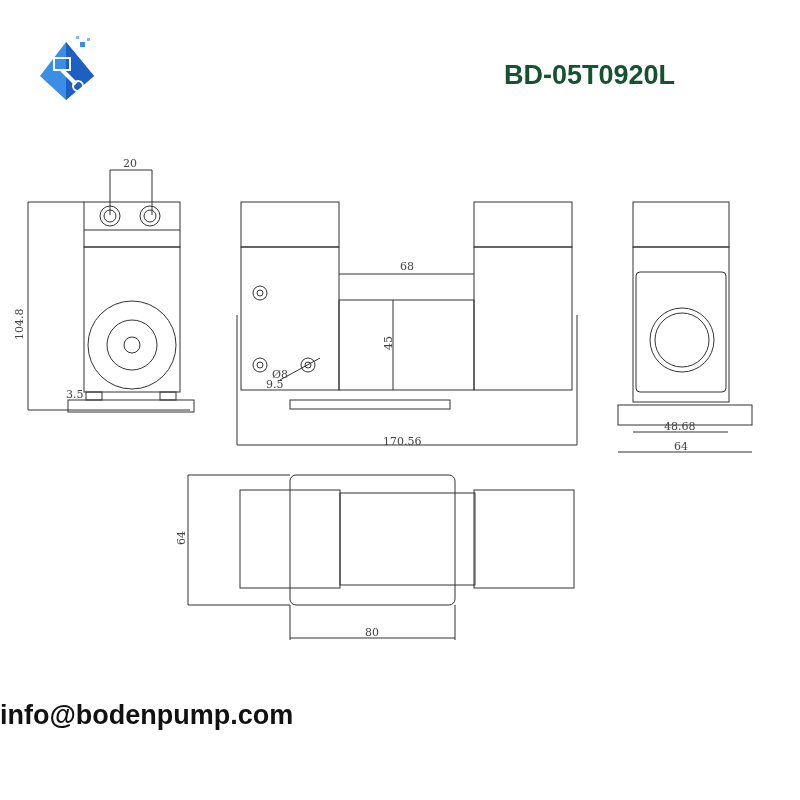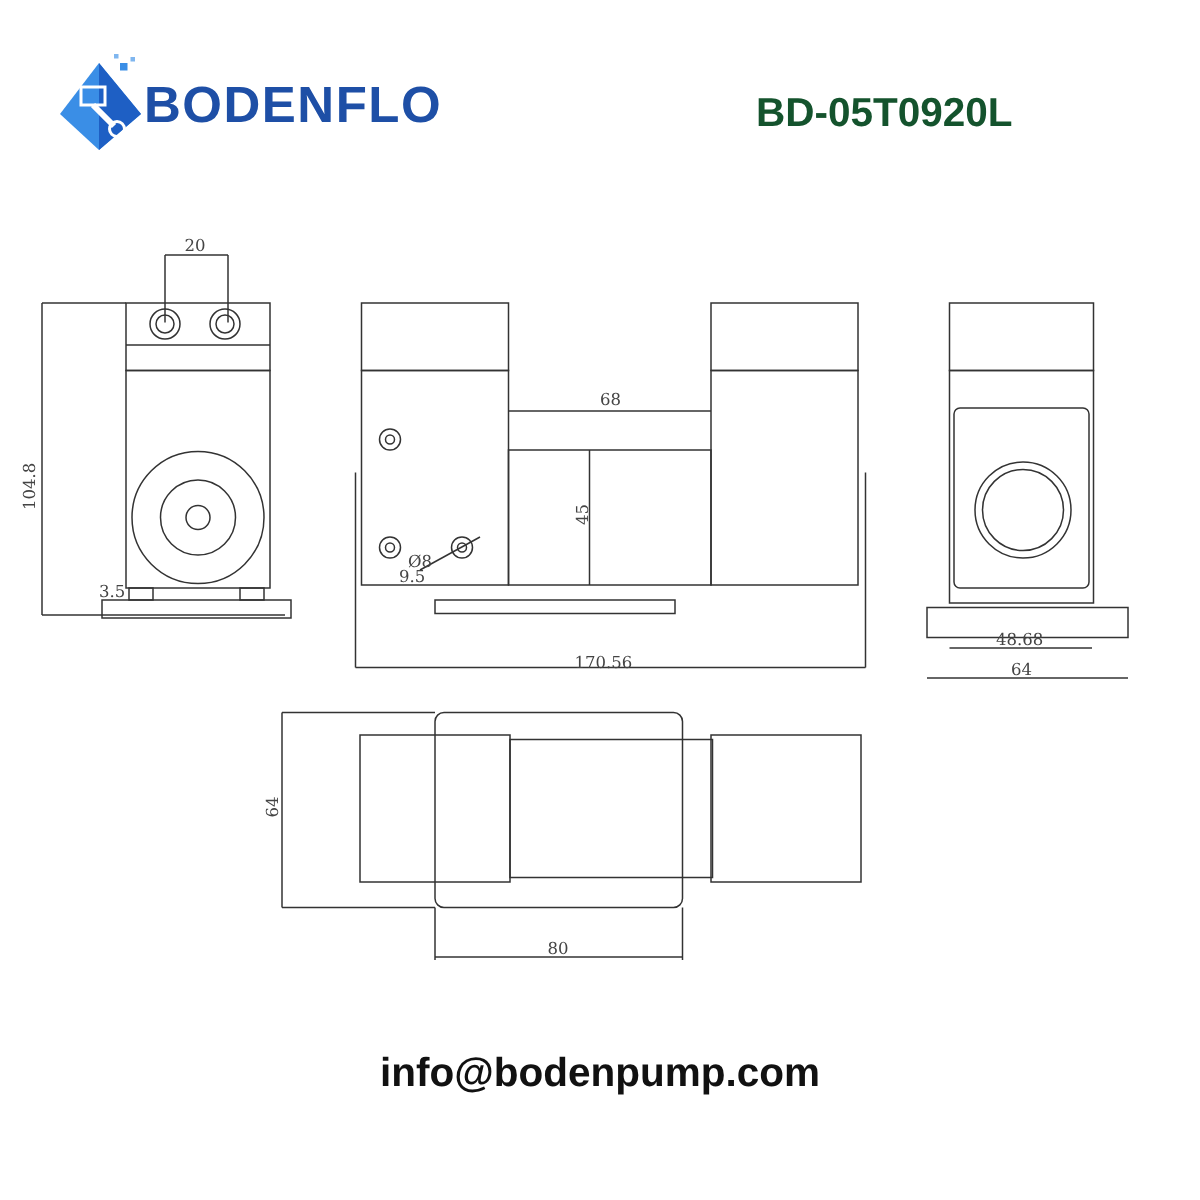--- a/index.html
+++ b/index.html
@@ -1,38 +1,37 @@
 <!DOCTYPE html>
 <html><head>
 <meta charset="utf-8">
 <style>
   html, body { margin:0; padding:0; background:#ffffff; }
   body { width:800px; height:800px; position:relative; overflow:hidden; font-family:"Liberation Sans", sans-serif; }
   .logo { position:absolute; left:36px; top:36px; width:280px; height:70px; }
   .logo-text { position:absolute; left:60px; top:15px; font-family:"Liberation Sans", sans-serif; font-weight:bold; font-size:34px; color:#1e4fa6; letter-spacing:1px; }
   .model { position:absolute; left:504px; top:60px; font-family:"Liberation Sans", sans-serif; font-weight:bold; font-size:27px; color:#14532d; }
-  .email { position:absolute; left:0; width:800px; top:700px; text-align:center; font-family:"Liberation Sans", sans-serif; font-weight:bold; font-size:27px; color:#111111; }
+  .email { position:absolute; left:0; width:800px; top:700px; font-family:"Liberation Sans", sans-serif; font-weight:bold; font-size:27px; color:#111111; }
   svg.drawing { position:absolute; left:0; top:0; }
   .dim { font-family:"DejaVu Serif", serif; font-size:11px; fill:#444; }
 </style>
 </head>
 <body>
 
 <div class="logo">
   <svg width="60" height="70" viewBox="0 0 60 70">
     <polygon points="4,40 30,6 58,40 30,64" fill="#3a8ee6"></polygon>
     <polygon points="30,6 58,40 30,64" fill="#1e5fc4"></polygon>
     <rect x="44" y="6" width="5" height="5" fill="#3a8ee6"></rect>
     <rect x="51" y="2" width="3" height="3" fill="#7fb6ef"></rect>
     <rect x="40" y="0" width="3" height="3" fill="#7fb6ef"></rect>
     <rect x="18" y="22" width="16" height="12" fill="none" stroke="#fff" stroke-width="2"></rect>
     <line x1="26" y1="34" x2="40" y2="48" stroke="#fff" stroke-width="4"></line>
     <circle cx="42" cy="50" r="5" fill="none" stroke="#fff" stroke-width="2"></circle>
   </svg>
-  <div class="logo-text">BODENFLO</div>
 </div>
 
 <div class="model">BD-05T0920L</div>
 
 <svg class="drawing" width="800" height="800" viewBox="0 0 800 800" fill="none" stroke="#333" stroke-width="1">
 
   <g>
     <line x1="110" y1="170" x2="152" y2="170"></line>
     <line x1="110" y1="170" x2="110" y2="215"></line>
     <line x1="152" y1="170" x2="152" y2="215"></line>

